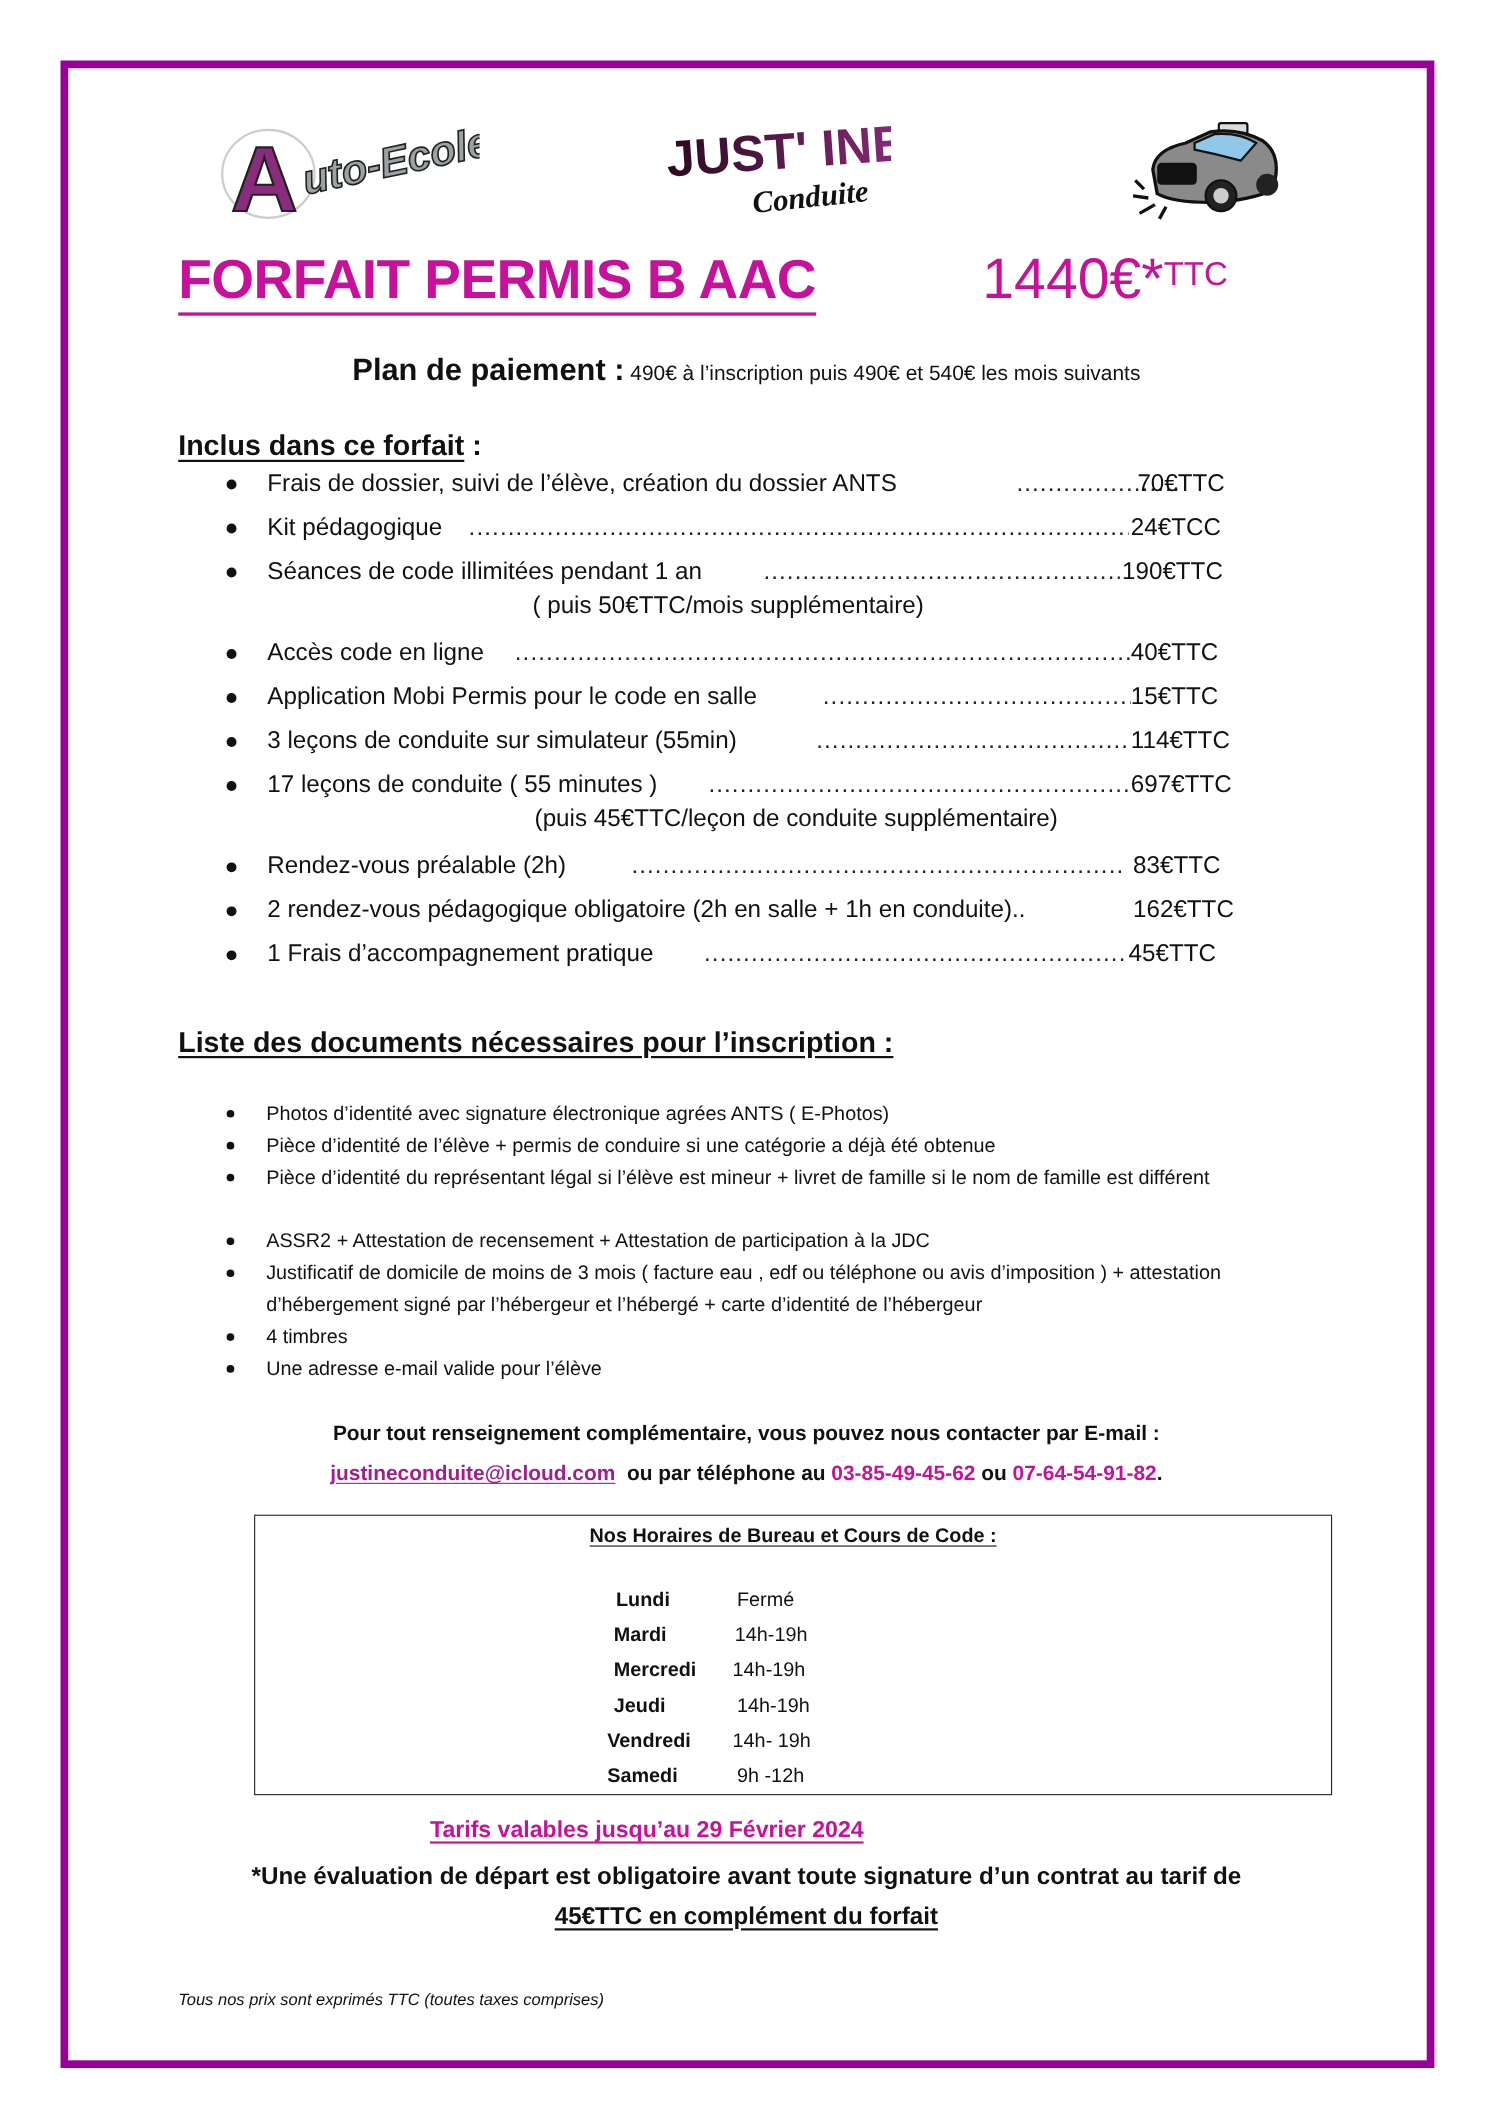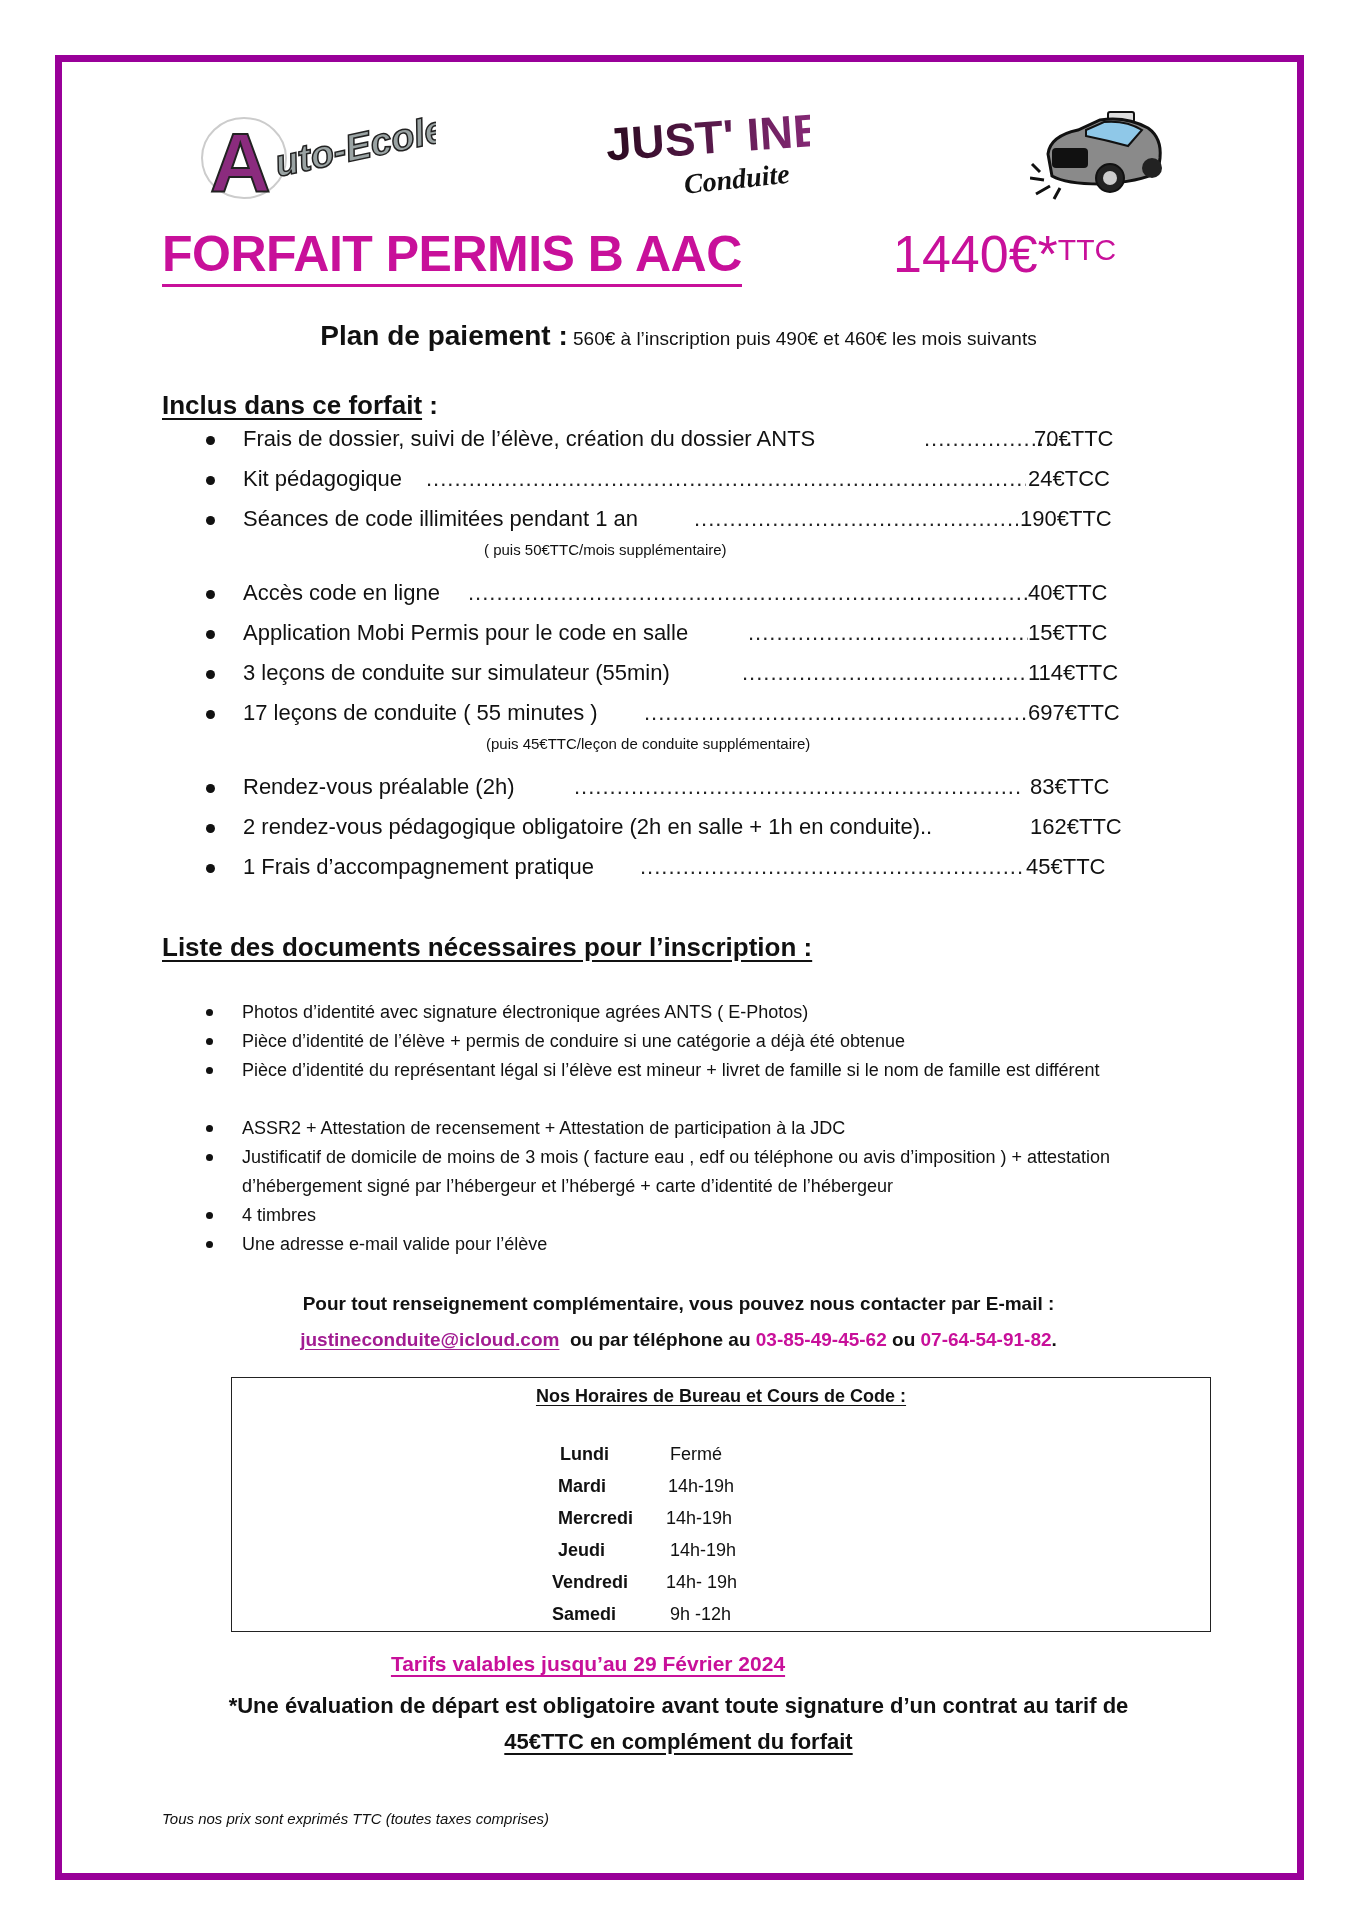--- a/index.html
+++ b/index.html
@@ -25,21 +25,21 @@
   .h2 { font-size:26px; font-weight:bold; line-height:34px; }
   .h2 u { text-underline-offset:4px; }
   .inclus-h { left:162px; top:388px; }
 
   .items { left:206px; top:424px; width:960px; font-size:22px; }
   .item { position:absolute; left:0; height:30px; line-height:30px; white-space:nowrap; width:940px; }
   .item .bullet { position:absolute; left:0; top:12px; width:9px; height:9px; background:#111; border-radius:50%; }
   .item .txt { position:absolute; left:37px; }
   .item .dots { position:absolute; top:0; overflow:hidden; letter-spacing:1px; color:#222; }
   .item .amt { position:absolute; top:0;text-align:right; }
-  .note { position:absolute; font-size:15px; line-height:24px; white-space:nowrap;text-align:right; }
+  .note { position:absolute; font-size:22px; line-height:24px; white-space:nowrap;text-align:right; }
 
   .docs-h { left:162px; top:930px; }
   .docs { left:206px; top:998px; width:1000px; font-size:18px; }
   .doc { position:absolute; left:0; width:1000px; line-height:29px; }
   .doc .bullet { position:absolute; left:0; top:11px; width:7px; height:7px; background:#111; border-radius:50%; }
   .doc .txt { position:absolute; left:36px; width:960px; }
 
   .contact { left:0; width:1357px; top:1286px; text-align:center; font-size:19px; font-weight:bold; line-height:36px; }
   .contact .email { color:#A21C92; text-decoration:underline; text-underline-offset:3px; }
   .contact .phone { color:#C8109A; }
@@ -94,21 +94,21 @@
     <circle cx="80" cy="76" r="14" fill="#222" stroke="#111" stroke-width="2"></circle>
     <circle cx="80" cy="76" r="7" fill="#ccc"></circle>
     <circle cx="122" cy="66" r="10" fill="#222"></circle>
   </svg>
 </div>
 
 <div class="abs title">FORFAIT PERMIS B AAC</div>
 <div class="abs price"><span>1440€*</span><sup>TTC</sup></div>
 
 <div class="abs plan">
-  <span class="lbl">Plan de paiement :</span><span> 560€ à l’inscription puis 490€ et 460€ les mois suivants</span>
+  <span class="lbl">Plan de paiement :</span><span> 490€ à l’inscription puis 490€ et 540€ les mois suivants</span>
 </div>
 
 <div class="abs h2 inclus-h"><u>Inclus dans ce forfait</u><span> :</span></div>
 
 <div class="abs items">
   <div class="item" style="top:0">
       <span class="bullet"></span>
       <span class="txt">Frais de dossier, suivi de l’élève, création du dossier ANTS</span>
       <span class="dots" style="left:718px;width:160px">.....................</span>
       <span class="amt" style="left:828px">70€TTC</span>

